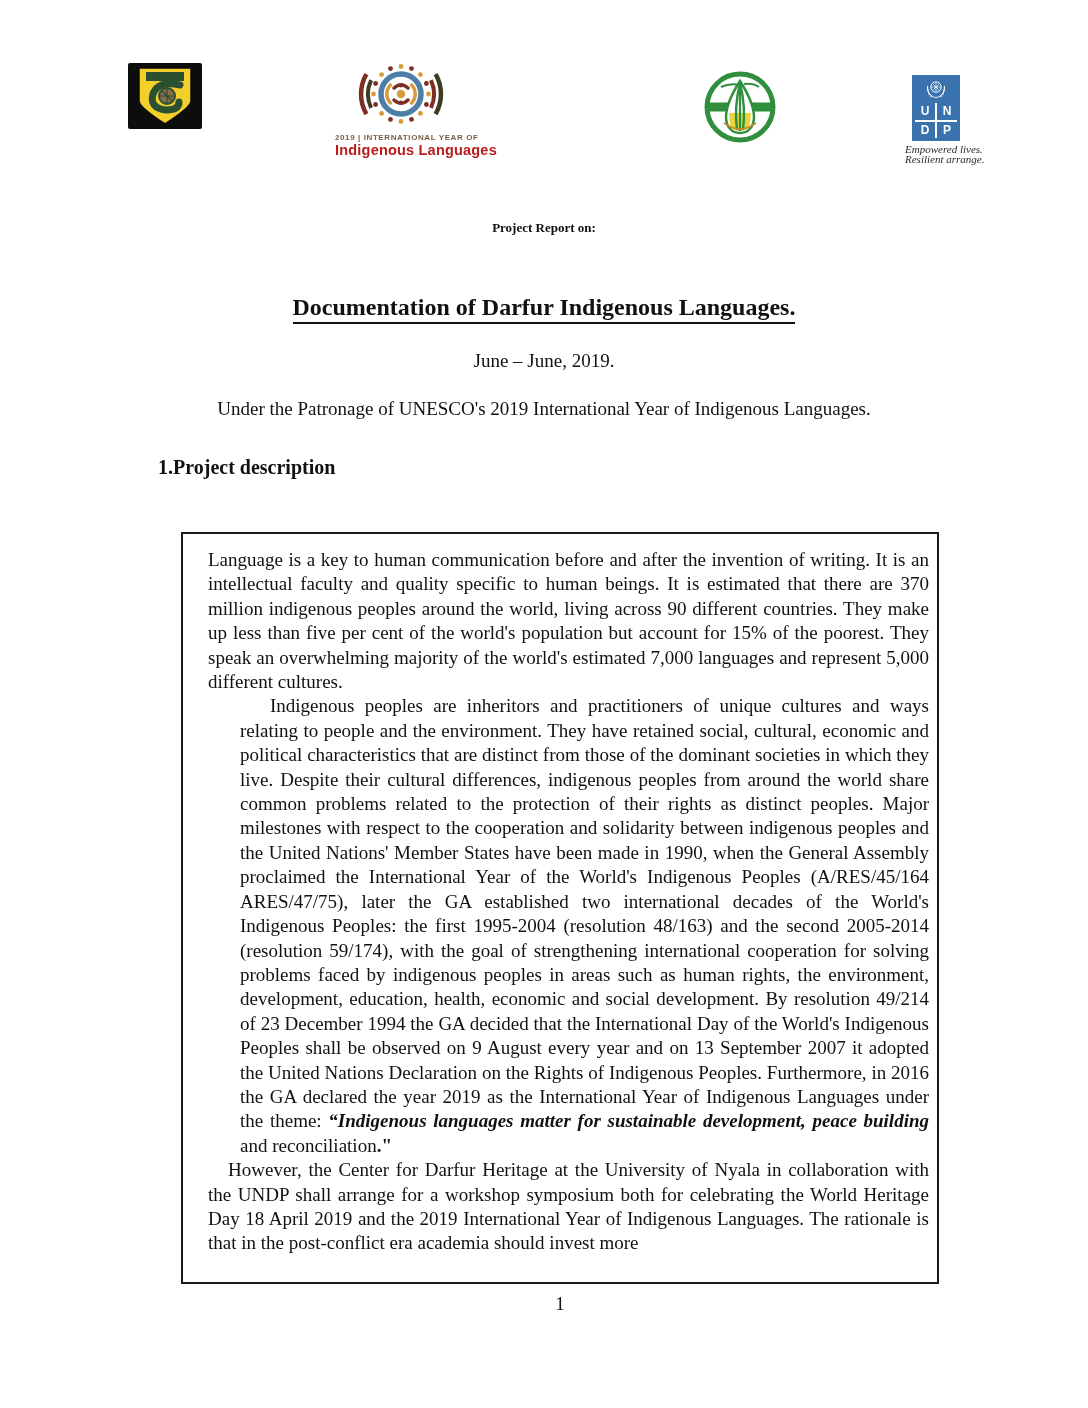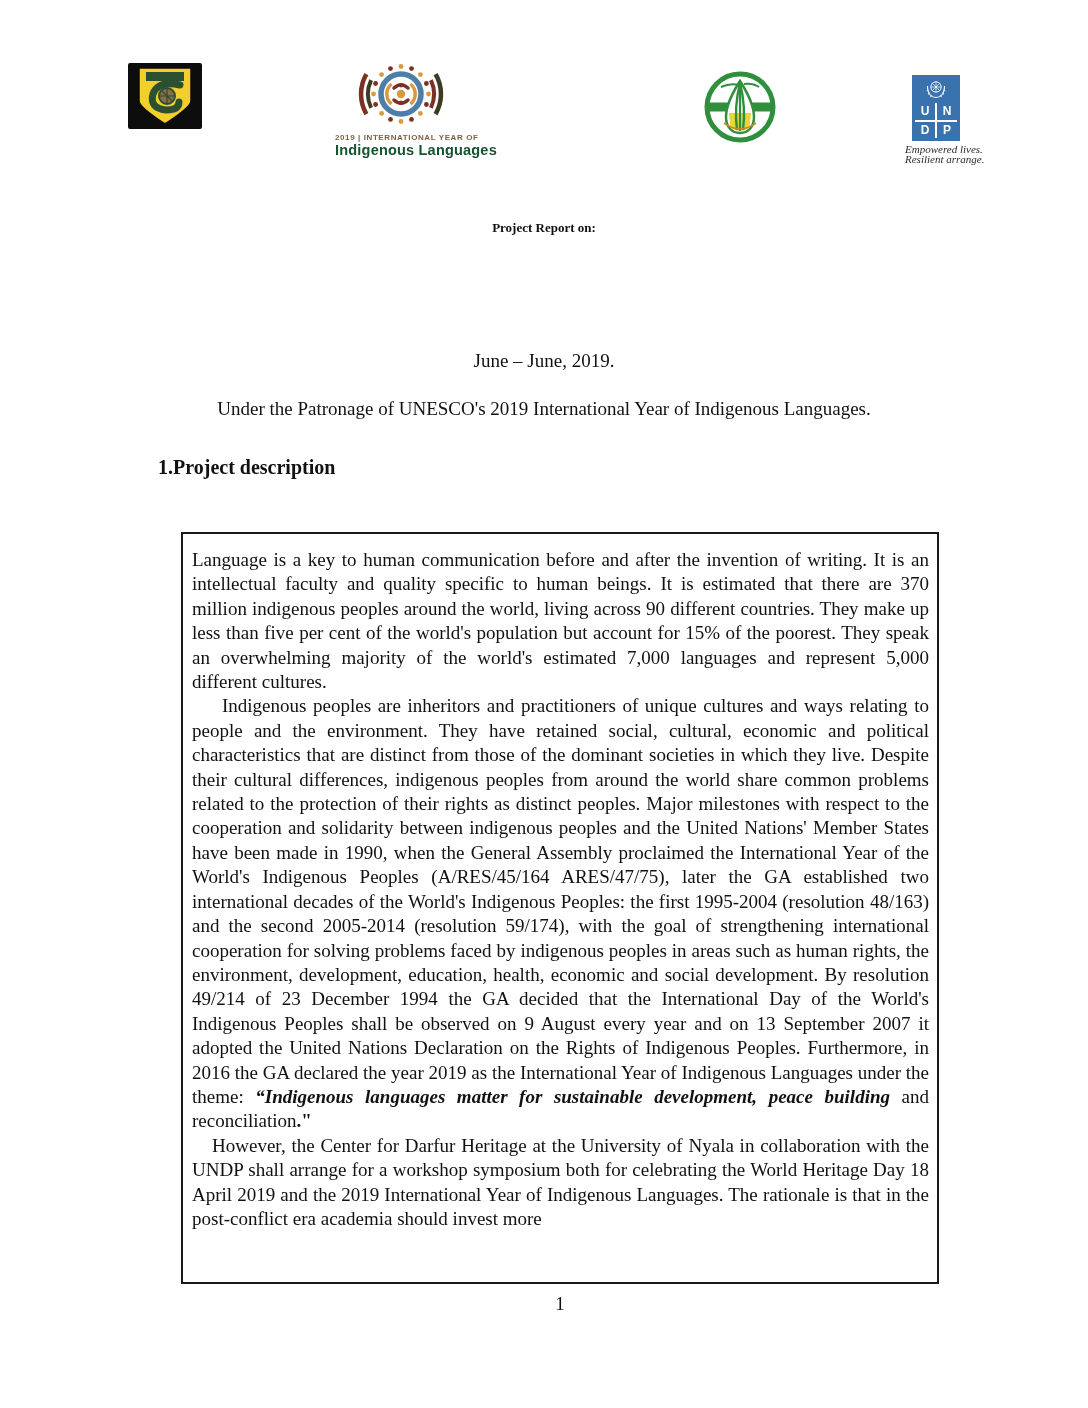--- a/index.html
+++ b/index.html
@@ -20,21 +20,21 @@
   .logo-iyil { left: 335px; top: 62px; width: 132px; text-align: right; }
   .iyil-line1 {
     margin-top: 3px;
     font-family: "Liberation Sans", sans-serif;
     font-size: 8px; font-weight: bold; letter-spacing: 0.6px;
     color: #7d6146; white-space: nowrap;
   }
   .iyil-line2 {
     font-family: "Liberation Sans", sans-serif;
     font-size: 14.5px; font-weight: bold; letter-spacing: 0.2px;
-    color: #14532d; white-space: nowrap;
+    color: #b91c1c; white-space: nowrap;
   }
   .logo-heritage { left: 704px; top: 71px; }
   .logo-undp { left: 905px; top: 75px; width: 62px; text-align: center; }
   .undp-box {
     width: 48px; height: 66px; margin: 0 auto;
     background: #3a72ae; display: flex; flex-direction: column;
     padding: 2px 3px 3px;
   }
   .undp-emblem { height: 26px; display: flex; align-items: center; justify-content: center; }
   .undp-grid {
@@ -70,27 +70,27 @@
     position: absolute; left: 158px; top: 456px;
     font-size: 20px; font-weight: bold;
   }
   .section-heading .sec-label { }
 
   
   .content-wrap { position: absolute; left: 181px; top: 532px; width: 758px; }
   .desc-box {
     border: 2px solid #1a1a1a;
     min-height: 752px;
-    padding: 14px 8px 0 9px;
+    padding: 14px 8px 0 25px;
     font-size: 19px;
     line-height: 24.4px;
     text-align: justify;
   }
   .desc-box p { margin: 0; }
-  .desc-box p.indent  { text-indent: 30px; }
+  .desc-box p.indent  { text-indent: 30px; margin-left: 32px; }
   .desc-box p.indent2 { text-indent: 20px; }
   .theme-quote { font-style: italic; font-weight: bold; }
   .bold { font-weight: bold; }
   .page-number { text-align: center; font-size: 19px; margin-top: 9px; }
 </style>
 </head>
 <body>
 
 <div class="page">
 
@@ -176,20 +176,23 @@
         <div class="undp-cell">N</div>
         <div class="undp-cell">D</div>
         <div class="undp-cell">P</div>
       </div>
     </div>
     <div class="undp-tagline first">Empowered lives.</div>
     <div class="undp-tagline">Resilient arrange.</div>
   </div>
 
   <div class="center-line report-label">Project Report on:</div>
+  <div class="center-line main-title">
+    <span>Documentation of Darfur Indigenous Languages.</span>
+  </div>
   <div class="center-line date-range">June – June, 2019.</div>
   <div class="center-line patronage">Under the Patronage of UNESCO's 2019 International Year of Indigenous Languages.</div>
 
   <div class="section-heading">
     <span class="sec-num">1.</span><span class="sec-label">Project description</span>
   </div>
 
   <div class="content-wrap">
     <div class="desc-box">
       <p>Language is a key to human communication before and after the invention of writing. It is an intellectual faculty and quality specific to human beings. It is estimated that there are 370 million indigenous peoples around the world, living across 90 different countries. They make up less than five per cent of the world's population but account for 15% of the poorest. They speak an overwhelming majority of the world's estimated 7,000 languages and represent 5,000 different cultures.</p>

